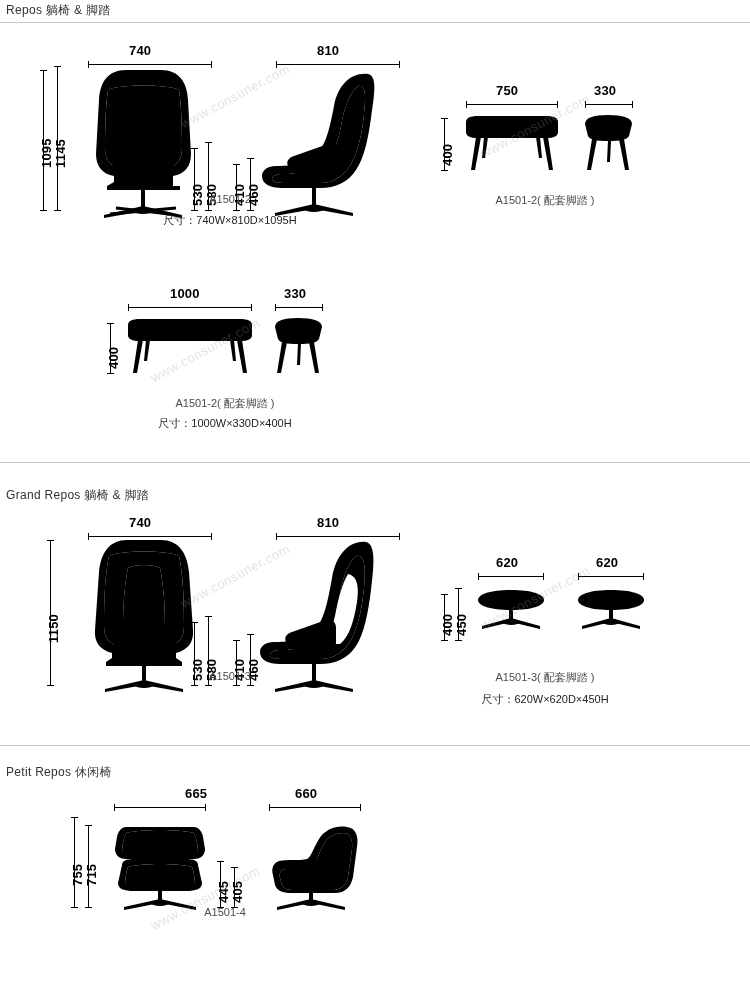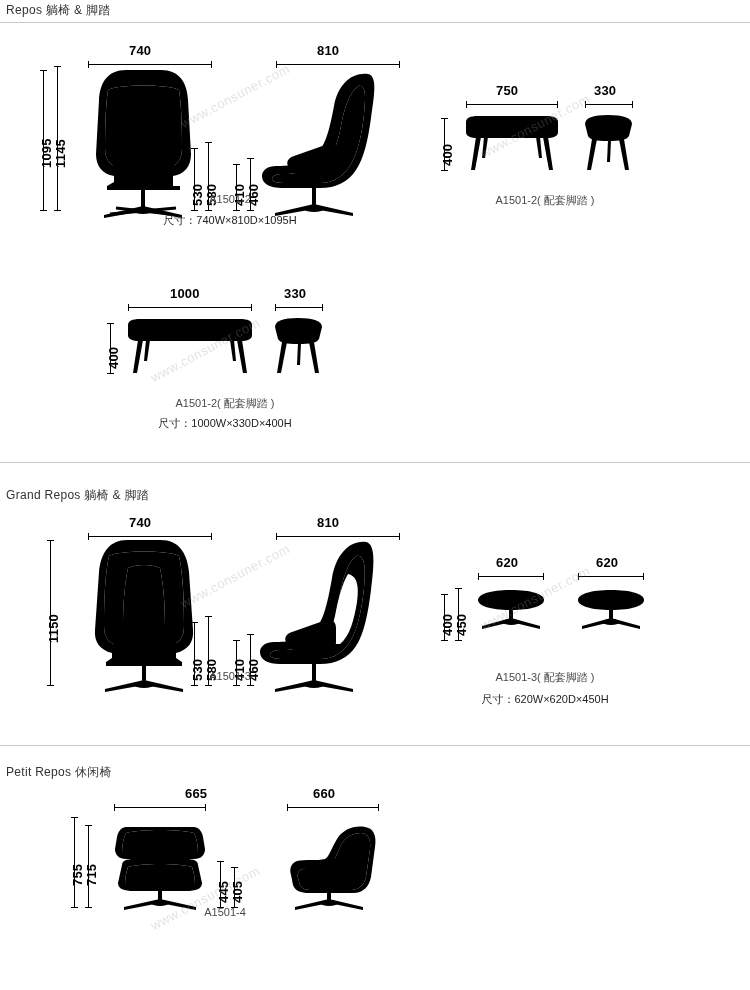--- a/index.html
+++ b/index.html
@@ -380,21 +380,21 @@
     <div class="dim-v" style="left:160px; top:76px; height:46px;"></div>
     <div class="dim-v" style="left:174px; top:82px; height:40px;"></div>
     <div class="tick-h" style="left:157px; top:76px;"></div>
     <div class="tick-h" style="left:157px; top:122px;"></div>
     <div class="tick-h" style="left:171px; top:82px;"></div>
     <div class="tick-h" style="left:171px; top:122px;"></div>
     <div class="dim-label vert" style="left:156px; top:118px;">445</div>
     <div class="dim-label vert" style="left:170px; top:118px;">405</div>
   </div>
 
-  <div class="fig" style="left:265px; top:785px; width:160px; height:120px;">
+  <div class="fig" style="left:247px; top:785px; width:160px; height:120px;">
     <div class="dim-h" style="left:22px; top:22px; width:92px;"></div>
     <div class="tick-v" style="left:22px; top:19px;"></div>
     <div class="tick-v" style="left:113px; top:19px;"></div>
     <div class="dim-label" style="left:48px; top:1px;">660</div>
 
     <svg width="160" height="110" viewBox="0 0 160 110" style="position:absolute;left:0;top:28px;">
       <path fill="#000" d="M100 14 C90 12 78 16 72 26 C66 36 64 44 60 46 C52 48 40 46 32 48 C26 50 24 56 26 62 L28 72 C30 78 36 80 44 80 L88 80 C98 80 104 74 106 64 L110 34 C112 22 108 15 100 14 Z"></path>
       <path fill="#fff" d="M96 20 C88 20 80 24 76 32 C72 40 70 48 66 52 C60 56 46 54 38 56 C33 57 32 61 33 65 L35 72 C37 76 41 77 47 77 L86 77 C94 77 99 72 101 64 L105 36 C106 26 103 20 96 20 Z"></path>
       <path fill="#000" d="M96 20 C88 20 80 24 76 32 C72 40 70 48 66 52 C60 56 46 54 38 56 C33 57 32 61 33 65 L35 72 C37 76 41 77 47 77 L86 77 C94 77 99 72 101 64 L105 36 C106 26 103 20 96 20 Z M95 24 C88 24 82 27 79 34 C75 42 73 50 68 55 C62 59 47 57 40 59 C36 60 35 62 36 65 L38 71 C40 74 43 74 48 74 L85 74 C92 74 96 70 98 63 L102 37 C103 28 100 24 95 24 Z"></path>
       <path fill="#000" d="M40 58 C38 54 42 50 48 49 L80 44 C86 43 90 47 90 52 L90 62 C90 68 86 70 80 70 L50 70 C44 70 41 64 40 58 Z"></path>

